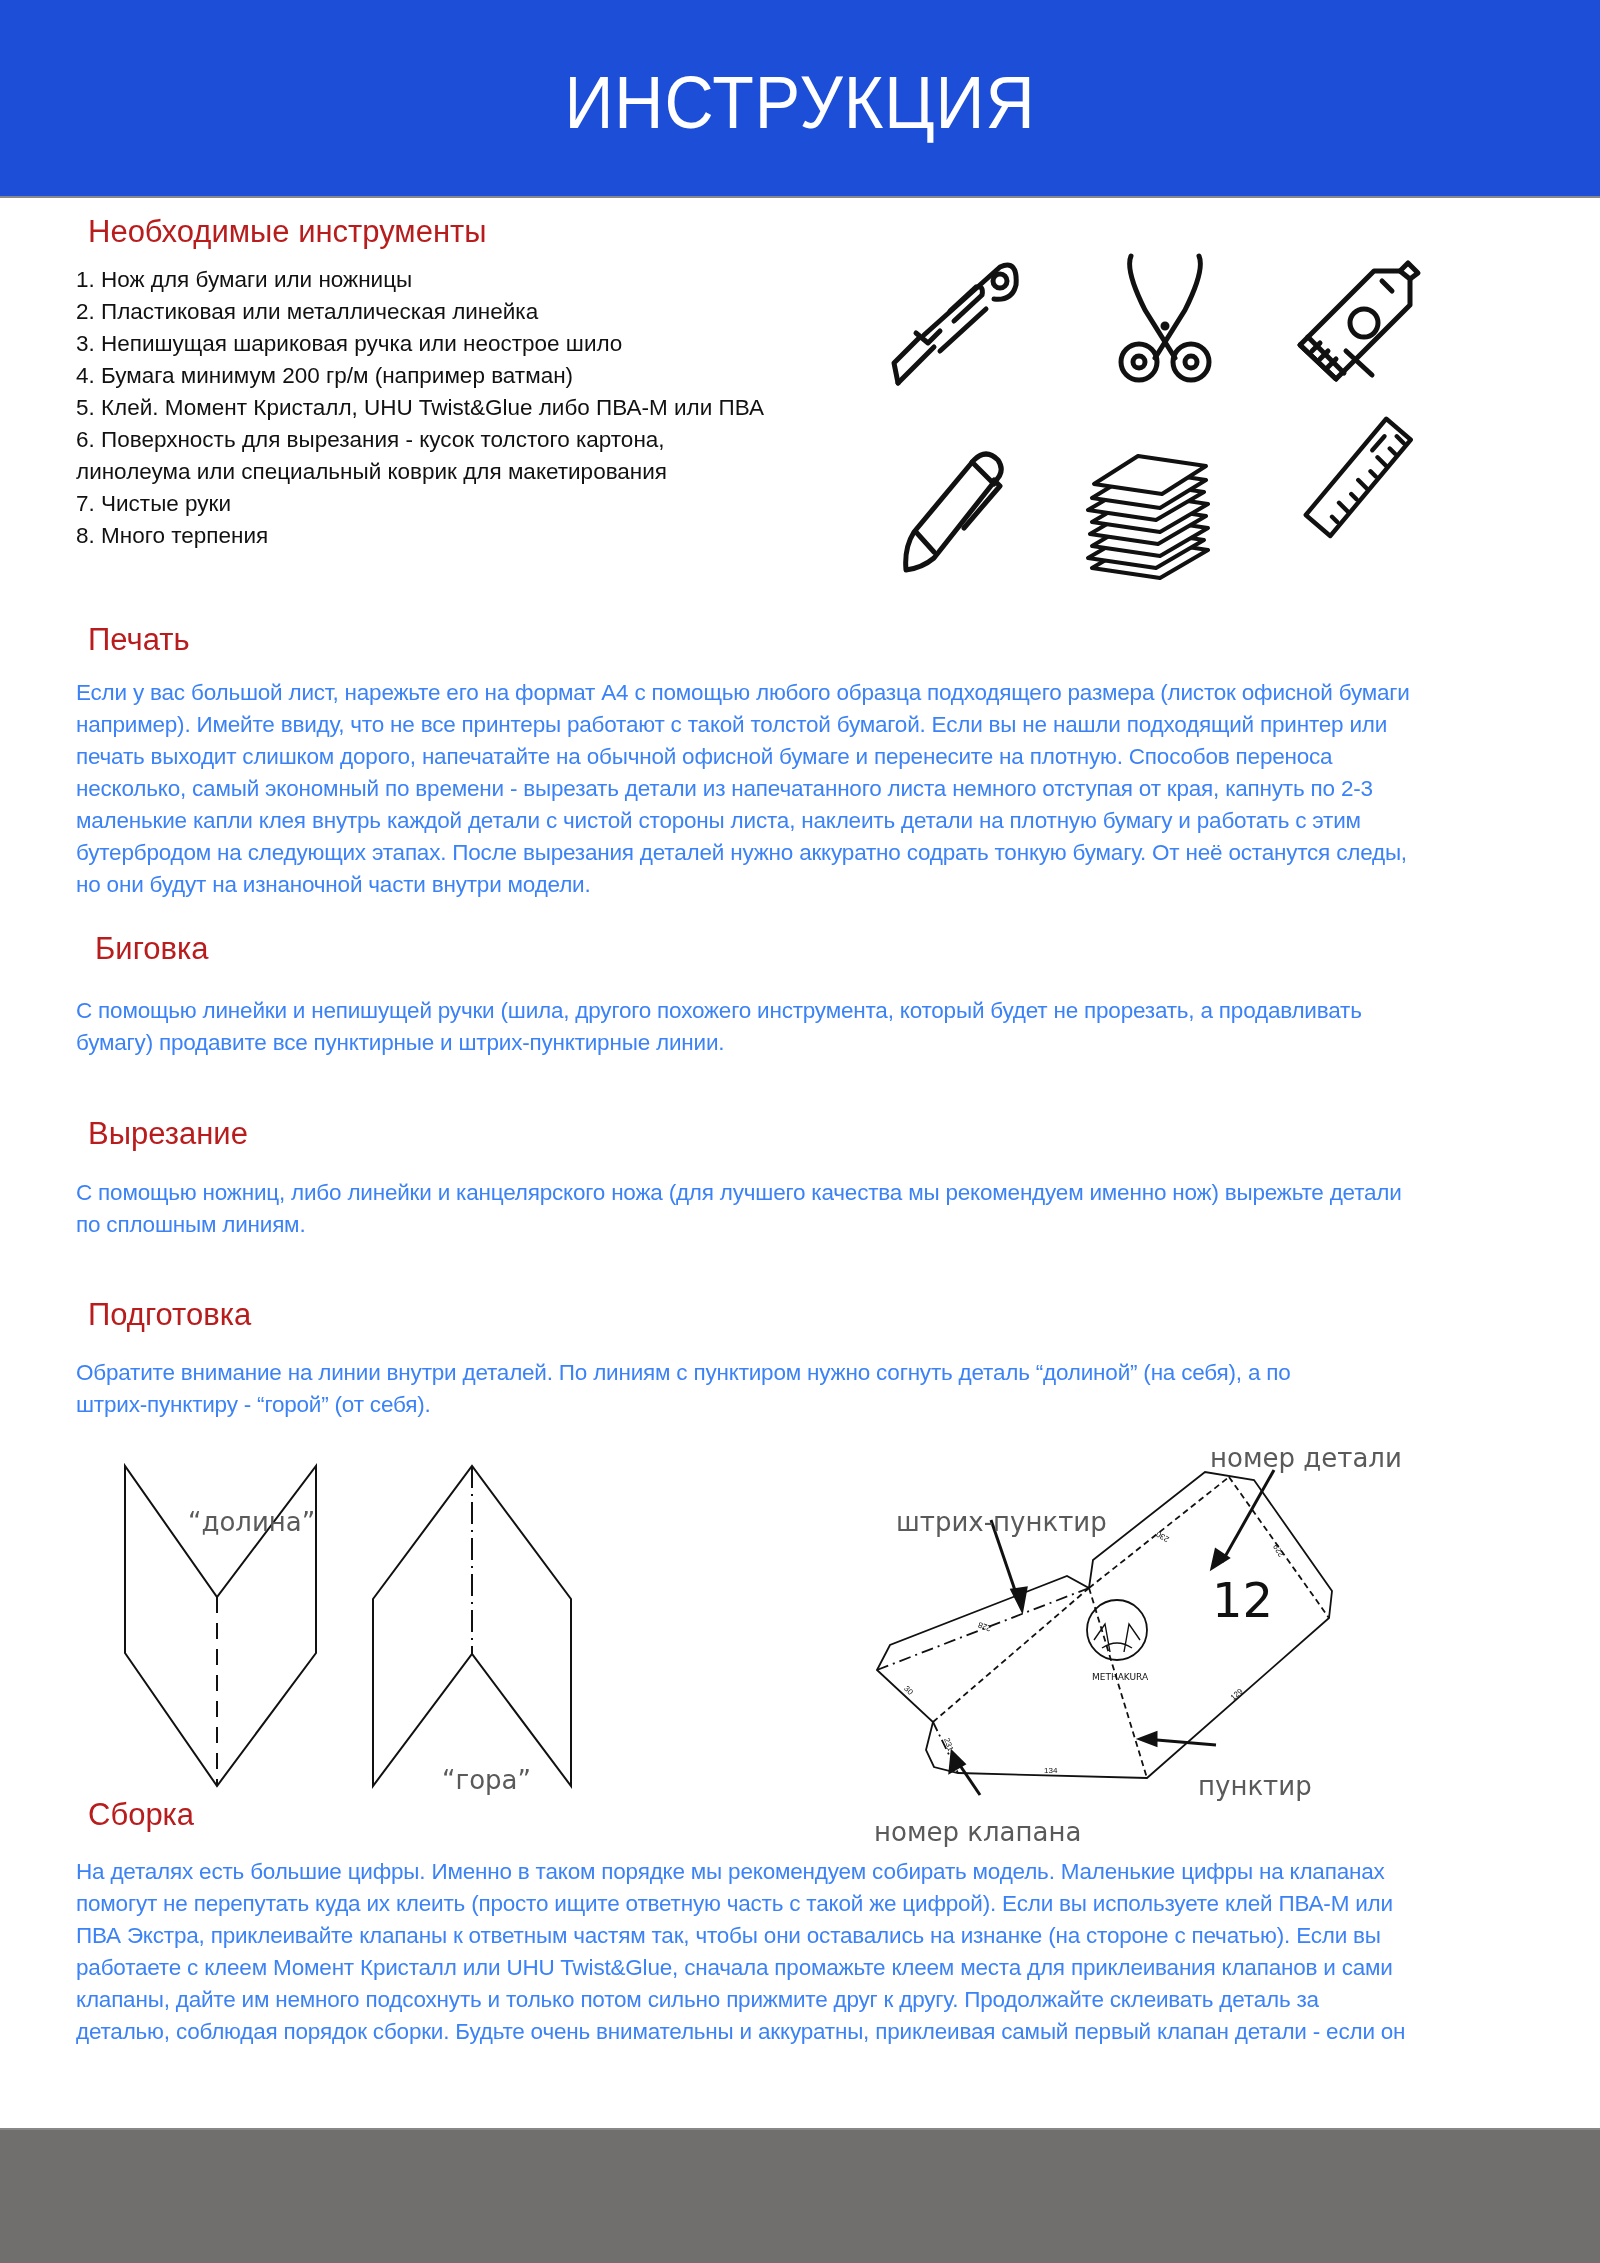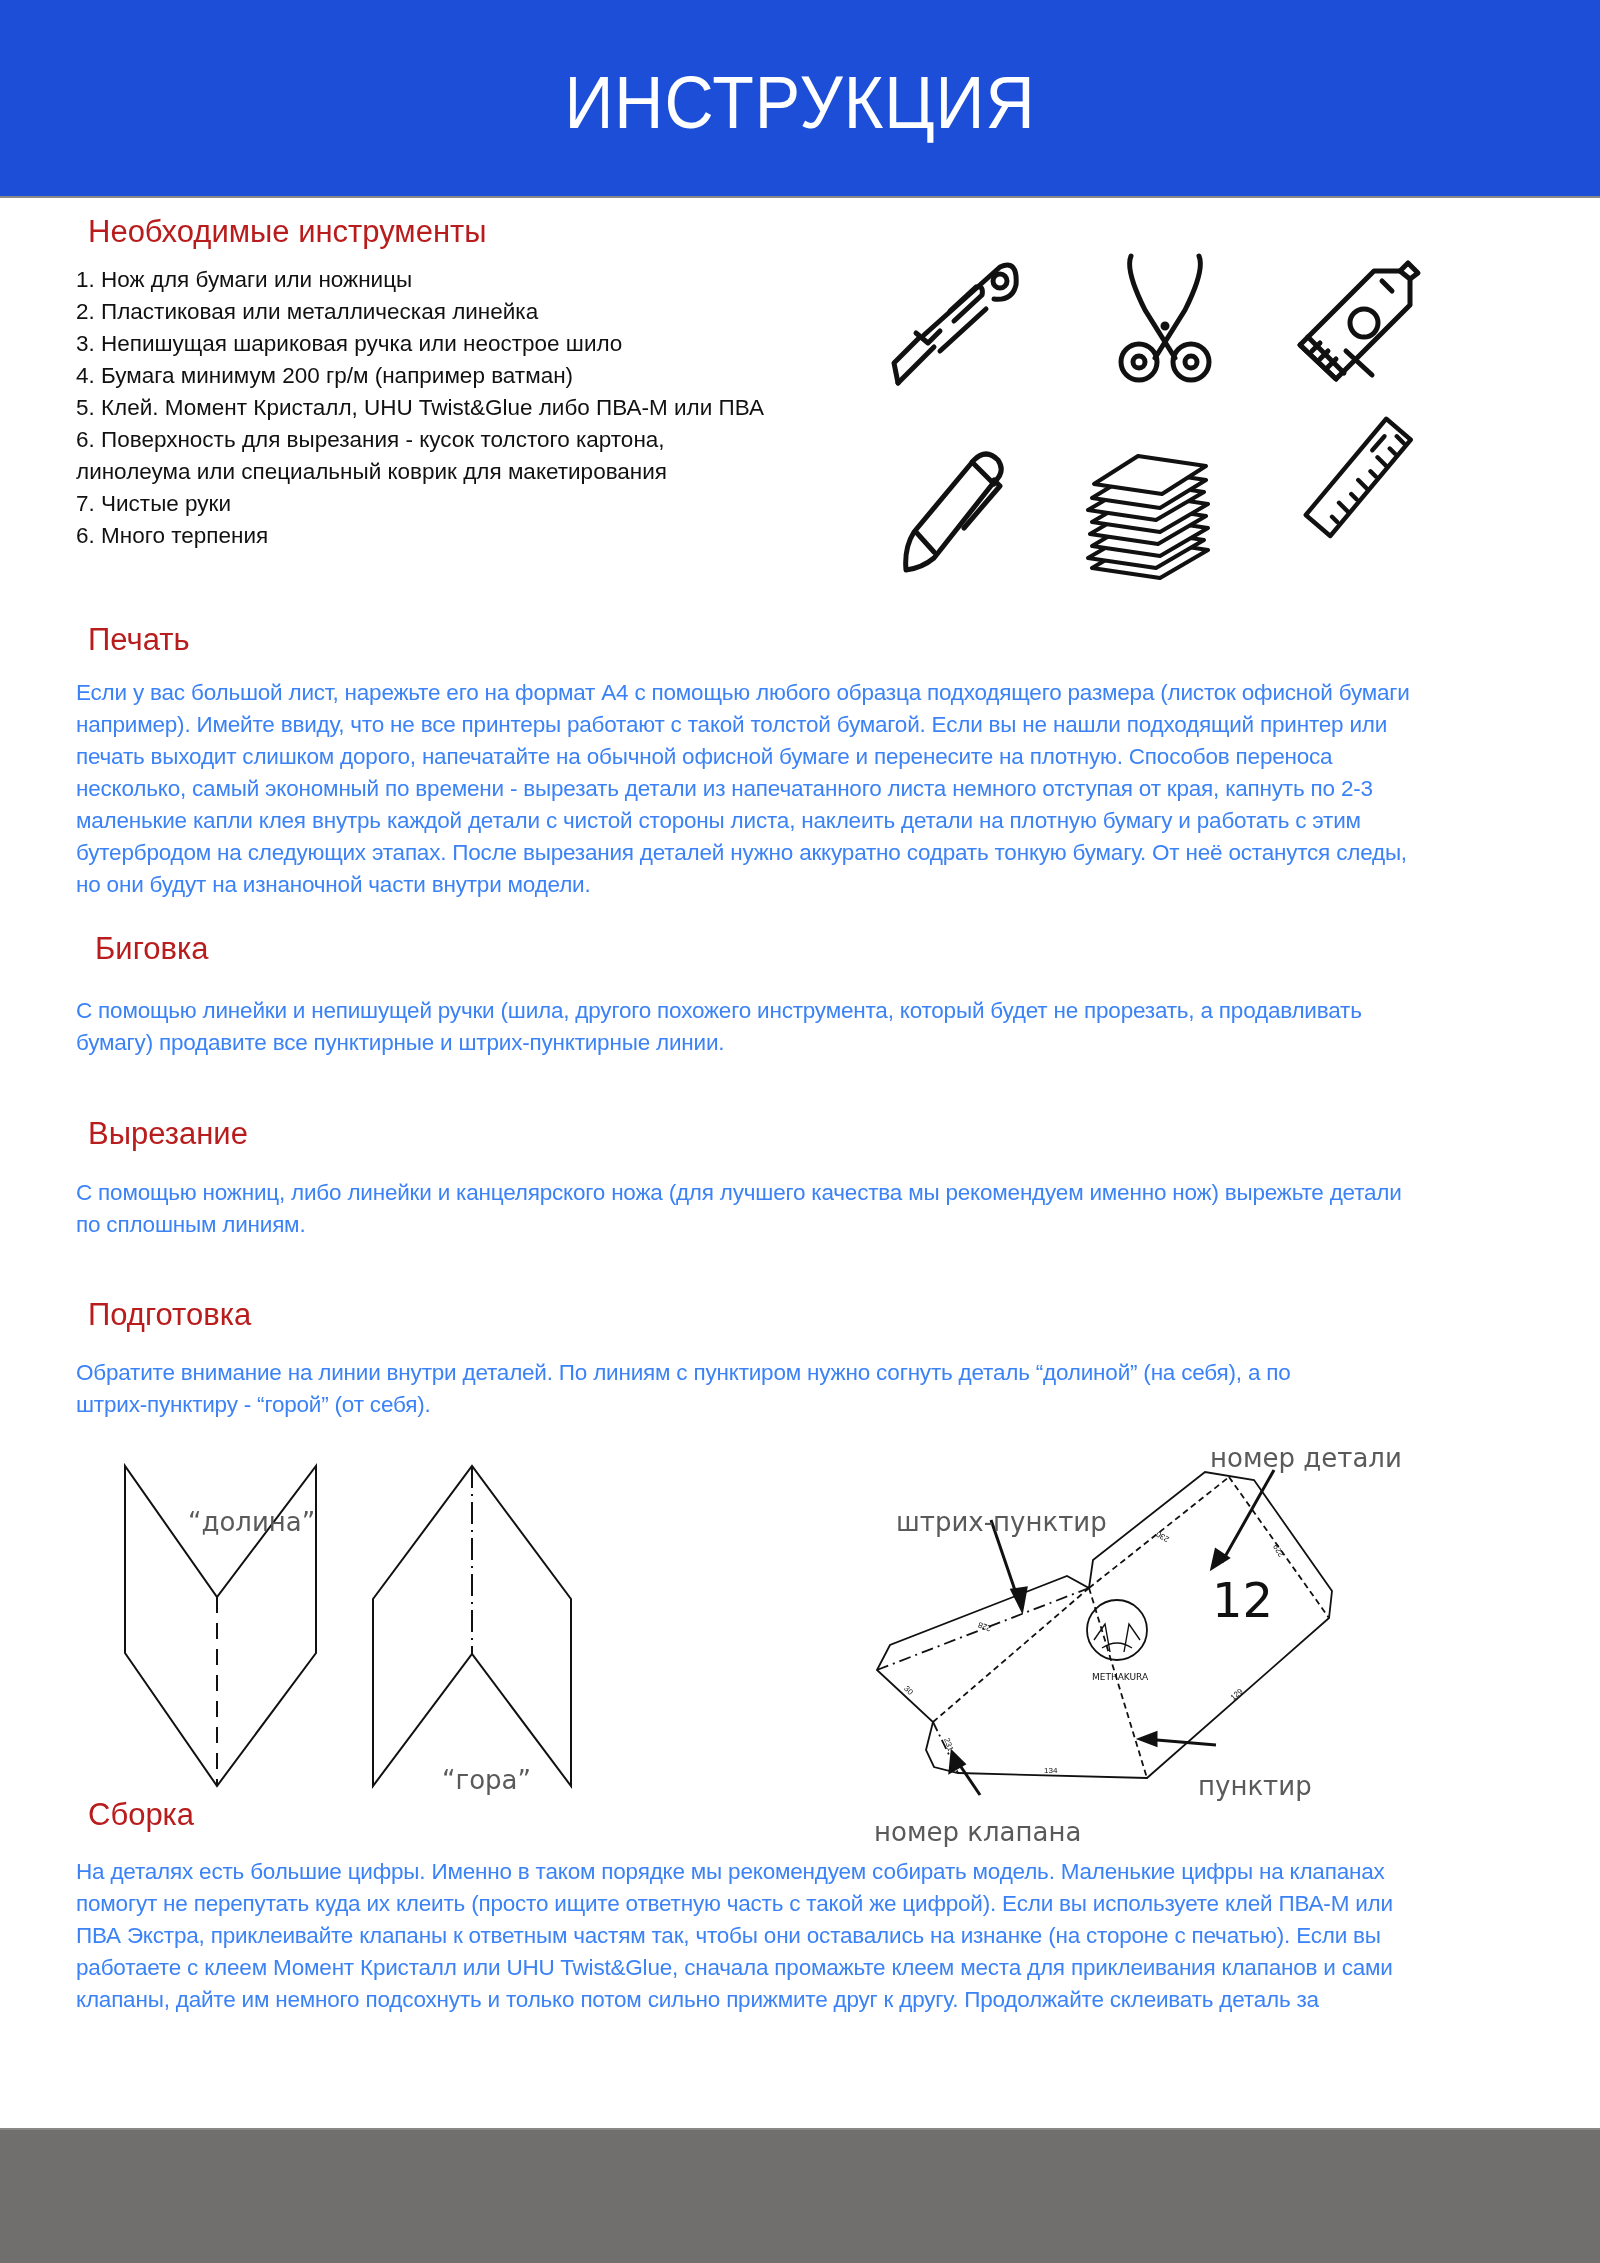--- a/index.html
+++ b/index.html
@@ -52,21 +52,21 @@
 <div class="section-heading" style="top:214px;">Необходимые инструменты</div>
 <div class="tools-list">
   <div>1. Нож для бумаги или ножницы</div>
   <div>2. Пластиковая или металлическая линейка</div>
   <div>3.  Непишущая шариковая ручка или неострое шило</div>
   <div>4. Бумага минимум 200 гр/м (например ватман)</div>
   <div>5. Клей. Момент Кристалл, UHU Twist&amp;Glue либо ПВА-М или ПВА</div>
   <div>6. Поверхность для вырезания - кусок толстого картона,</div>
   <div>линолеума или специальный коврик для макетирования</div>
   <div>7. Чистые руки</div>
-  <div>6. Много терпения</div>
+  <div>8. Много терпения</div>
 </div>
 
 <div class="icons-grid">
 
   <div class="icon" style="left:10px;top:5px;">
     <svg viewBox="0 0 140 140" fill="none" stroke="#111" stroke-width="5" stroke-linecap="round" stroke-linejoin="round">
       <path d="M8 128 L4 108 L30 82"></path>
       <path d="M8 128 L44 92"></path>
       <path d="M34 80 L110 12 Q128 4 126 30 Q122 46 104 44"></path>
       <circle cx="110" cy="26" r="7"></circle>
@@ -217,15 +217,16 @@
   <div style="position:absolute;left:370px;top:290px;font-size:8px;transform:rotate(-40deg);">129</div>
 </div>
 
 <div class="section-heading" style="top:1797px;">Сборка</div>
 <div class="para" style="top:1856px;">
   <div>На деталях есть большие цифры. Именно в таком порядке мы рекомендуем собирать модель. Маленькие цифры на клапанах</div>
   <div>помогут не перепутать куда их клеить (просто ищите ответную часть с такой же цифрой). Если вы используете клей ПВА-М или</div>
   <div>ПВА Экстра, приклеивайте клапаны к ответным частям так, чтобы они оставались на изнанке (на стороне с печатью). Если вы</div>
   <div>работаете с клеем Момент Кристалл или UHU Twist&amp;Glue, сначала промажьте клеем места для приклеивания клапанов и сами</div>
   <div>клапаны, дайте им немного подсохнуть и только потом сильно прижмите друг к другу. Продолжайте склеивать деталь за</div>
+  <div>деталью, соблюдая порядок сборки. Будьте очень внимательны и аккуратны, приклеивая самый первый клапан детали - если он</div>
 </div>
 
 <div class="footer-bar"></div>
 
 </body></html>

